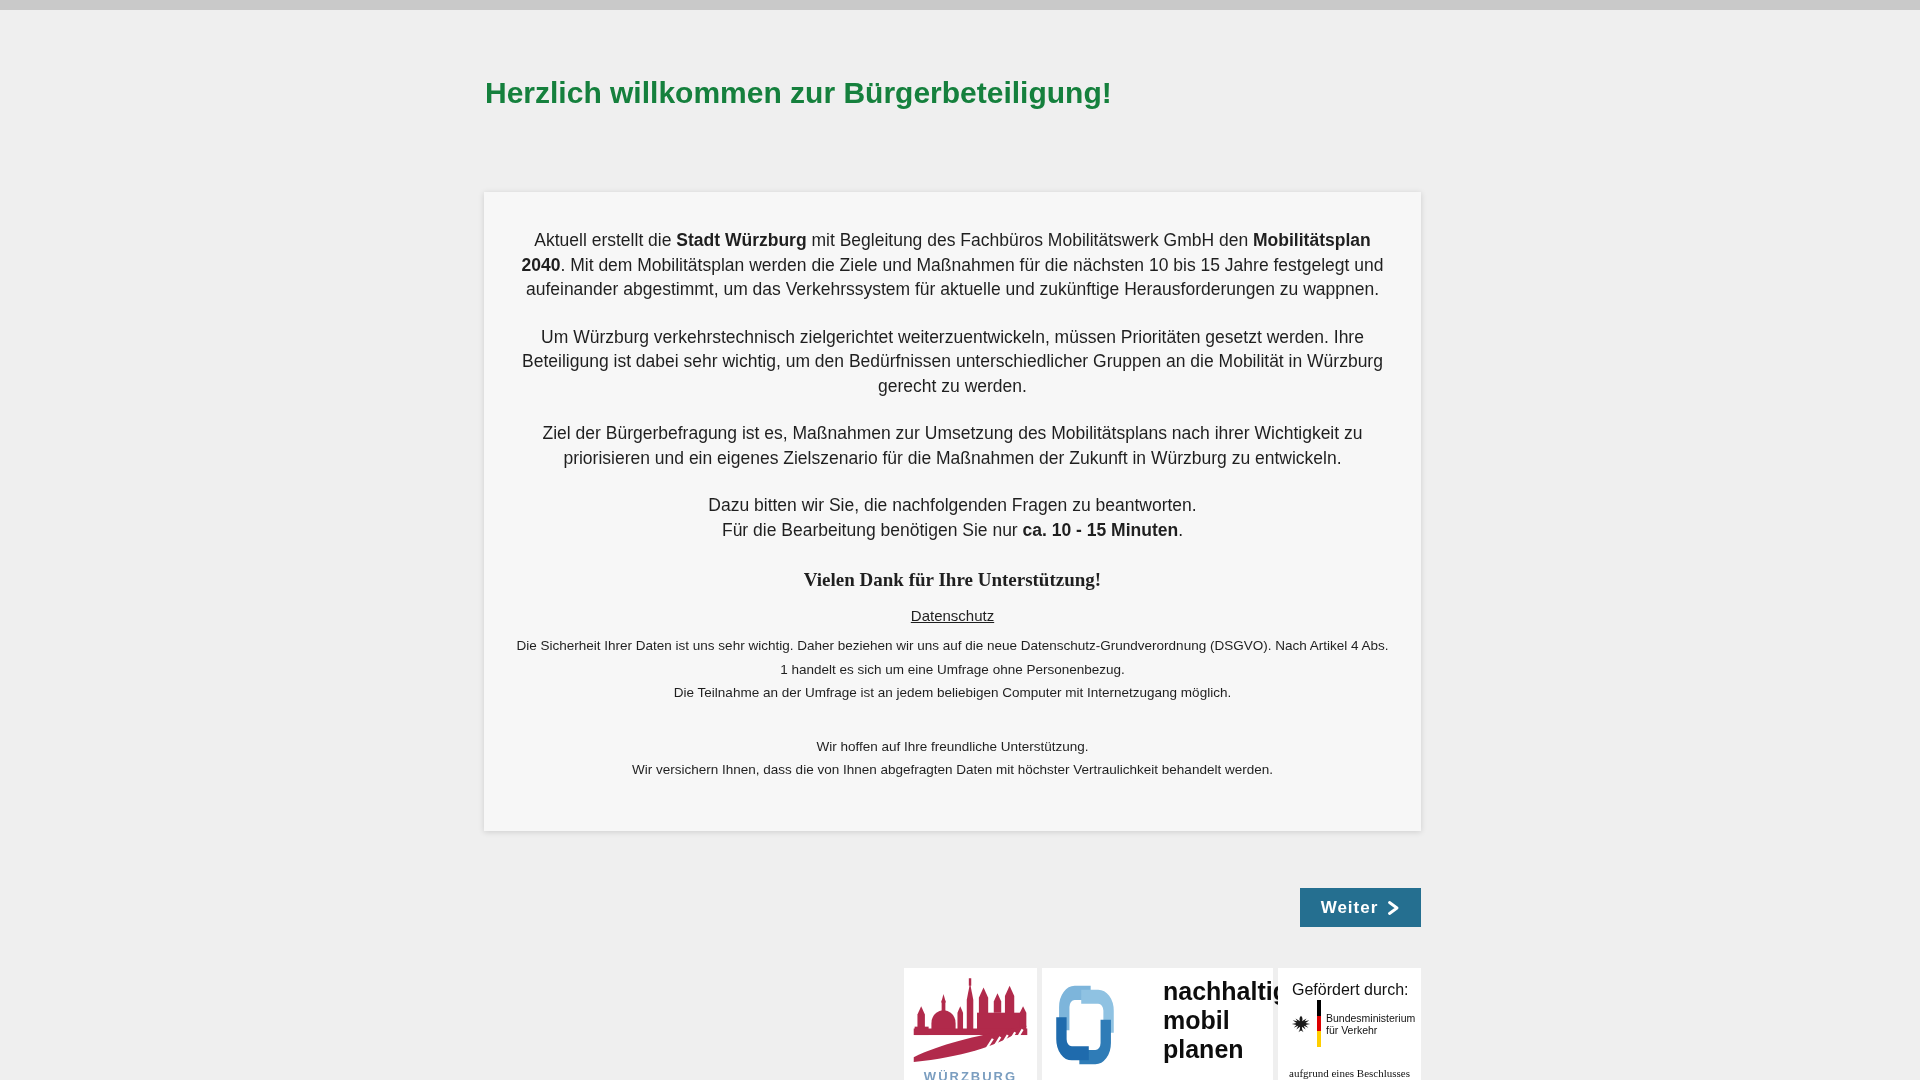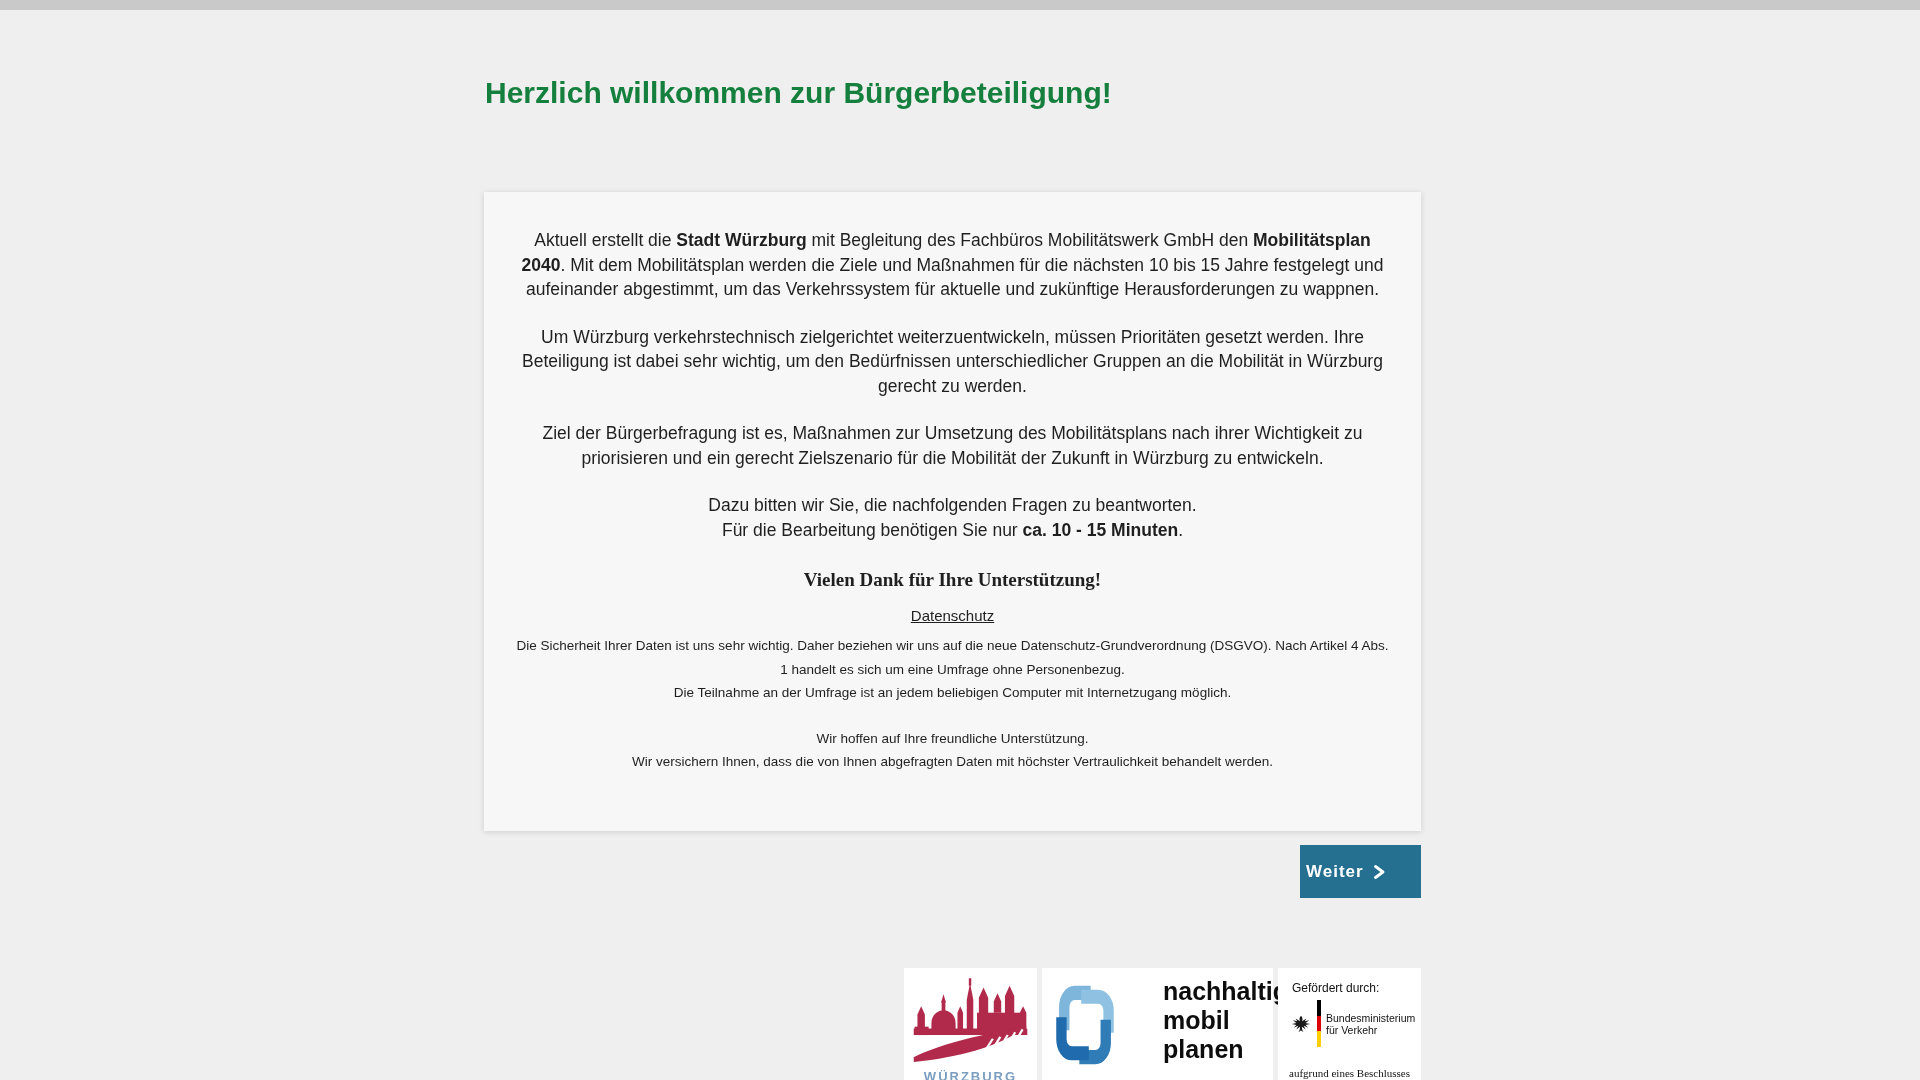--- a/index.html
+++ b/index.html
@@ -19,61 +19,61 @@
     background:var(--card_bg,#f7f7f7);
     box-shadow:0 1px 6px rgba(0,0,0,0.14);
     padding:36px 28px 4px;
     text-align:center;
     font-size:17.5px;line-height:24.5px;
   }
   .card p{margin:0 0 23px;}
   .thanks{font-size:19px;font-weight:bold;margin:26px 0 11px;font-family:Liberation Serif, serif;}
   .ds-heading{font-size:15px;font-weight:normal;text-decoration:underline;margin:0 0 6px;}
   .small{font-size:13.5px;line-height:23.5px;}
-  .closing{margin-top:22px;}
+  .closing{margin-top:30px;}
   .next-btn{
-    position:absolute;left:1300px;top:845px;width:121px;height:53px;
+    position:absolute;left:1300px;top:888px;width:121px;height:39px;
     background:var(--accent,#256f90);color:#fff;border:none;cursor:pointer;
     font-family:"Liberation Sans", sans-serif;font-size:17px;font-weight:bold;letter-spacing:1px;
-    display:flex;align-items:center;justify-content:flex-start;gap:9px;
+    display:flex;align-items:center;justify-content:center;gap:9px;
   }
   .logo-box{position:absolute;top:968px;height:135px;background:#ffffff;}
   #logo1{left:904px;width:133px;}
   #logo2{left:1042px;width:231px;}
   #logo3{left:1278px;width:143px;}
   #logo1 svg.skyline{position:absolute;left:6px;top:6px;}
   .wb-caption{
     position:absolute;left:0;top:101px;width:133px;text-align:center;
     font-size:13px;font-weight:bold;letter-spacing:2px;color:#7b9ec0;white-space:nowrap;
   }
   #logo2 svg.pinwheel{position:absolute;left:10px;top:12px;}
   .nmp-text{
     position:absolute;left:97px;top:9px;text-align:left;
     font-size:25px;line-height:29px;font-weight:bold;color:#0d0d0d;margin-left:24px;
   }
   #logo3{font-size:10px;color:#111;}
-  .gefoerdert{position:absolute;left:14px;top:13px;font-size:12px;}
+  .gefoerdert{position:absolute;left:14px;top:13px;font-size:16px;}
   .bund-row{position:absolute;left:12px;top:32px;display:flex;align-items:center;gap:5px;}
   .flagbar{width:4px;height:47px;background:linear-gradient(to bottom,var(--flag_black,#000) 0 33%,var(--flag_red,#dd0000) 33% 66%,var(--flag_gold,#ffce00) 66% 100%);}
   .ministry{font-size:10.5px;line-height:12px;padding-top:1px;text-align:left;}
   .funding-note{position:absolute;left:0;top:99px;width:143px;text-align:center;font-family:"Liberation Serif", serif;font-size:11px;}
 </style>
 </head>
 <body>
 
 <div class="topbar"></div>
 
 <h1 class="page-title">Herzlich willkommen zur Bürgerbeteiligung!</h1>
 
 <section class="card">
   <p><span>Aktuell erstellt die </span><b>Stadt Würzburg</b><span> mit Begleitung des Fachbüros Mobilitätswerk GmbH den </span><b>Mobilitätsplan 2040</b><span>. Mit dem Mobilitätsplan werden die Ziele und Maßnahmen für die nächsten 10 bis 15 Jahre festgelegt und aufeinander abgestimmt, um das Verkehrssystem für aktuelle und zukünftige Herausforderungen zu wappnen.</span></p>
 
   <p>Um Würzburg verkehrstechnisch zielgerichtet weiterzuentwickeln, müssen Prioritäten gesetzt werden. Ihre Beteiligung ist dabei sehr wichtig, um den Bedürfnissen unterschiedlicher Gruppen an die Mobilität in Würzburg gerecht zu werden.</p>
 
-  <p>Ziel der Bürgerbefragung ist es, Maßnahmen zur Umsetzung des Mobilitätsplans nach ihrer Wichtigkeit zu priorisieren und ein gerecht Zielszenario für die Mobilität der Zukunft in Würzburg zu entwickeln.</p>
+  <p>Ziel der Bürgerbefragung ist es, Maßnahmen zur Umsetzung des Mobilitätsplans nach ihrer Wichtigkeit zu priorisieren und ein eigenes Zielszenario für die Maßnahmen der Zukunft in Würzburg zu entwickeln.</p>
 
   <p><span>Dazu bitten wir Sie, die nachfolgenden Fragen zu beantworten.</span><br><span>Für die Bearbeitung benötigen Sie nur </span><b>ca. 10 - 15 Minuten</b><span>.</span></p>
 
   <div class="thanks">Vielen Dank für Ihre Unterstützung!</div>
 
   <div class="ds-heading">Datenschutz</div>
 
   <div class="small">
     <div>Die Sicherheit Ihrer Daten ist uns sehr wichtig. Daher beziehen wir uns auf die neue Datenschutz-Grundverordnung (DSGVO). Nach Artikel 4 Abs. 1 handelt es sich um eine Umfrage ohne Personenbezug.</div>
     <div>Die Teilnahme an der Umfrage ist an jedem beliebigen Computer mit Internetzugang möglich.</div>

